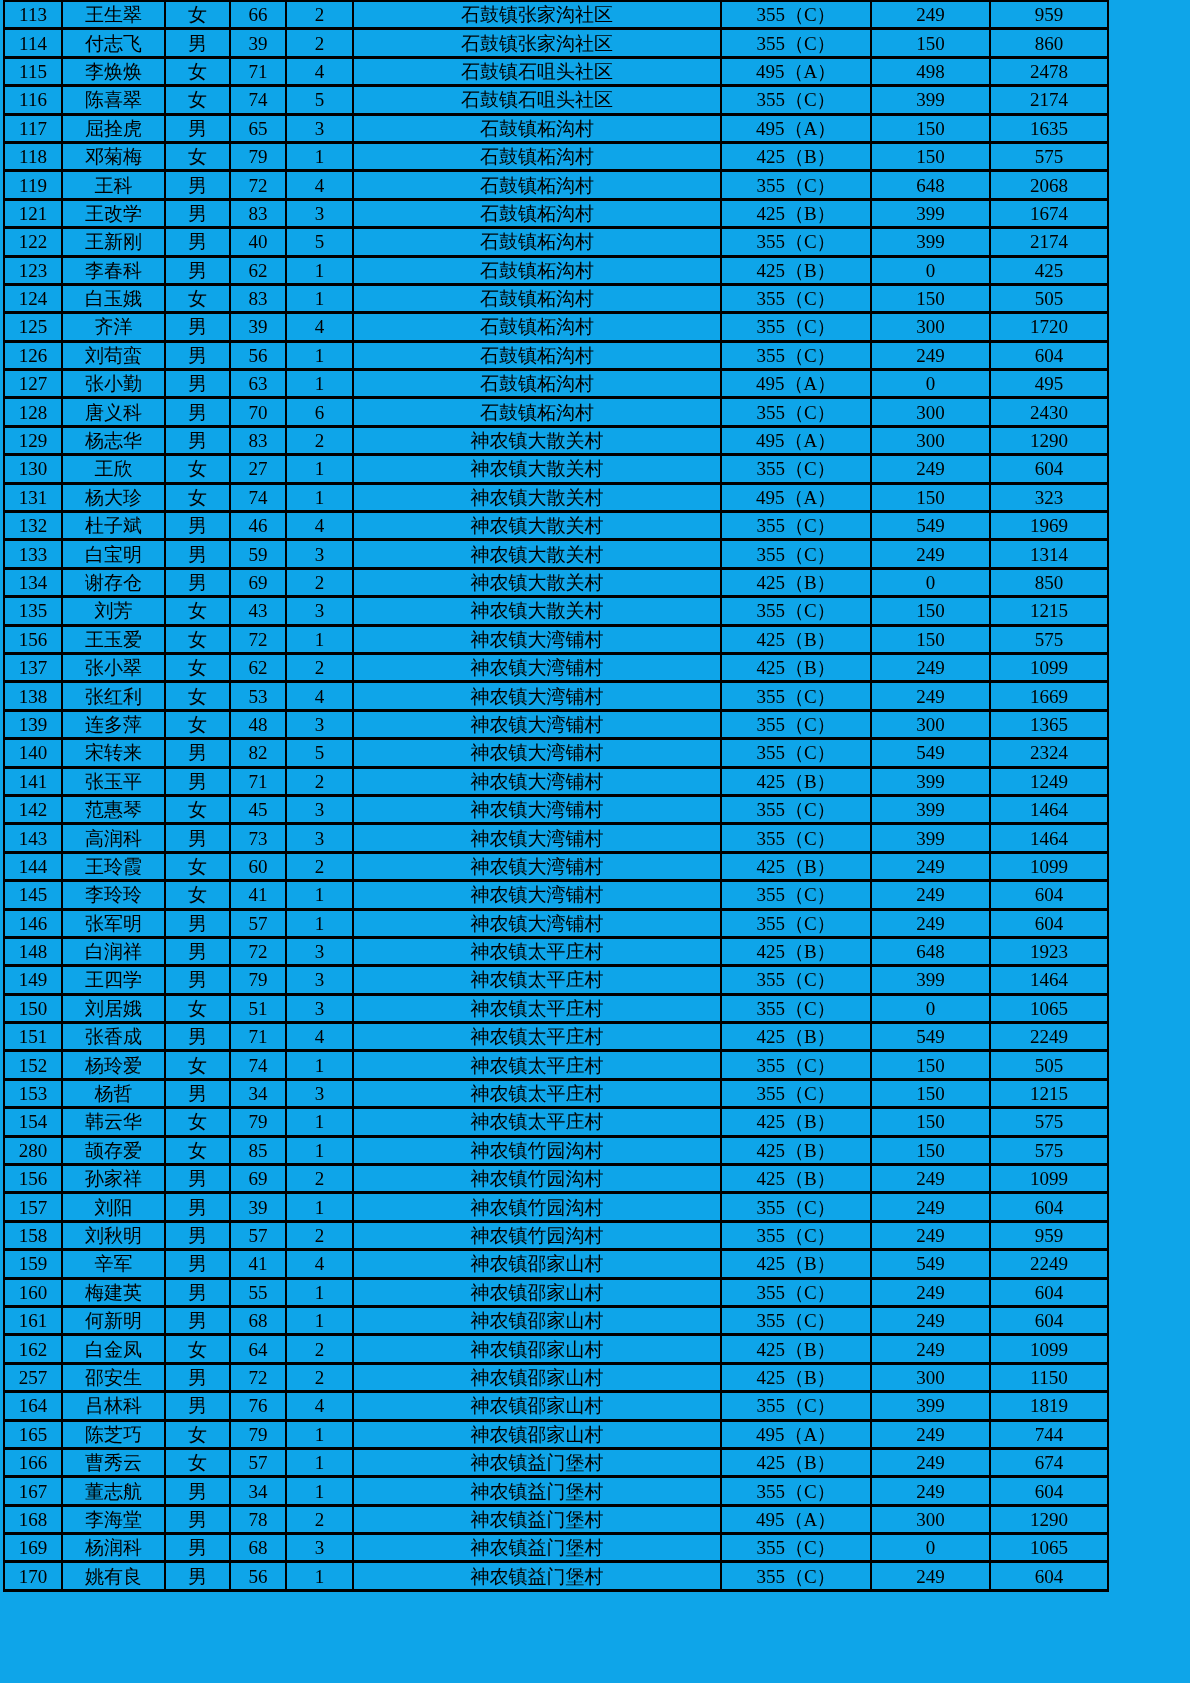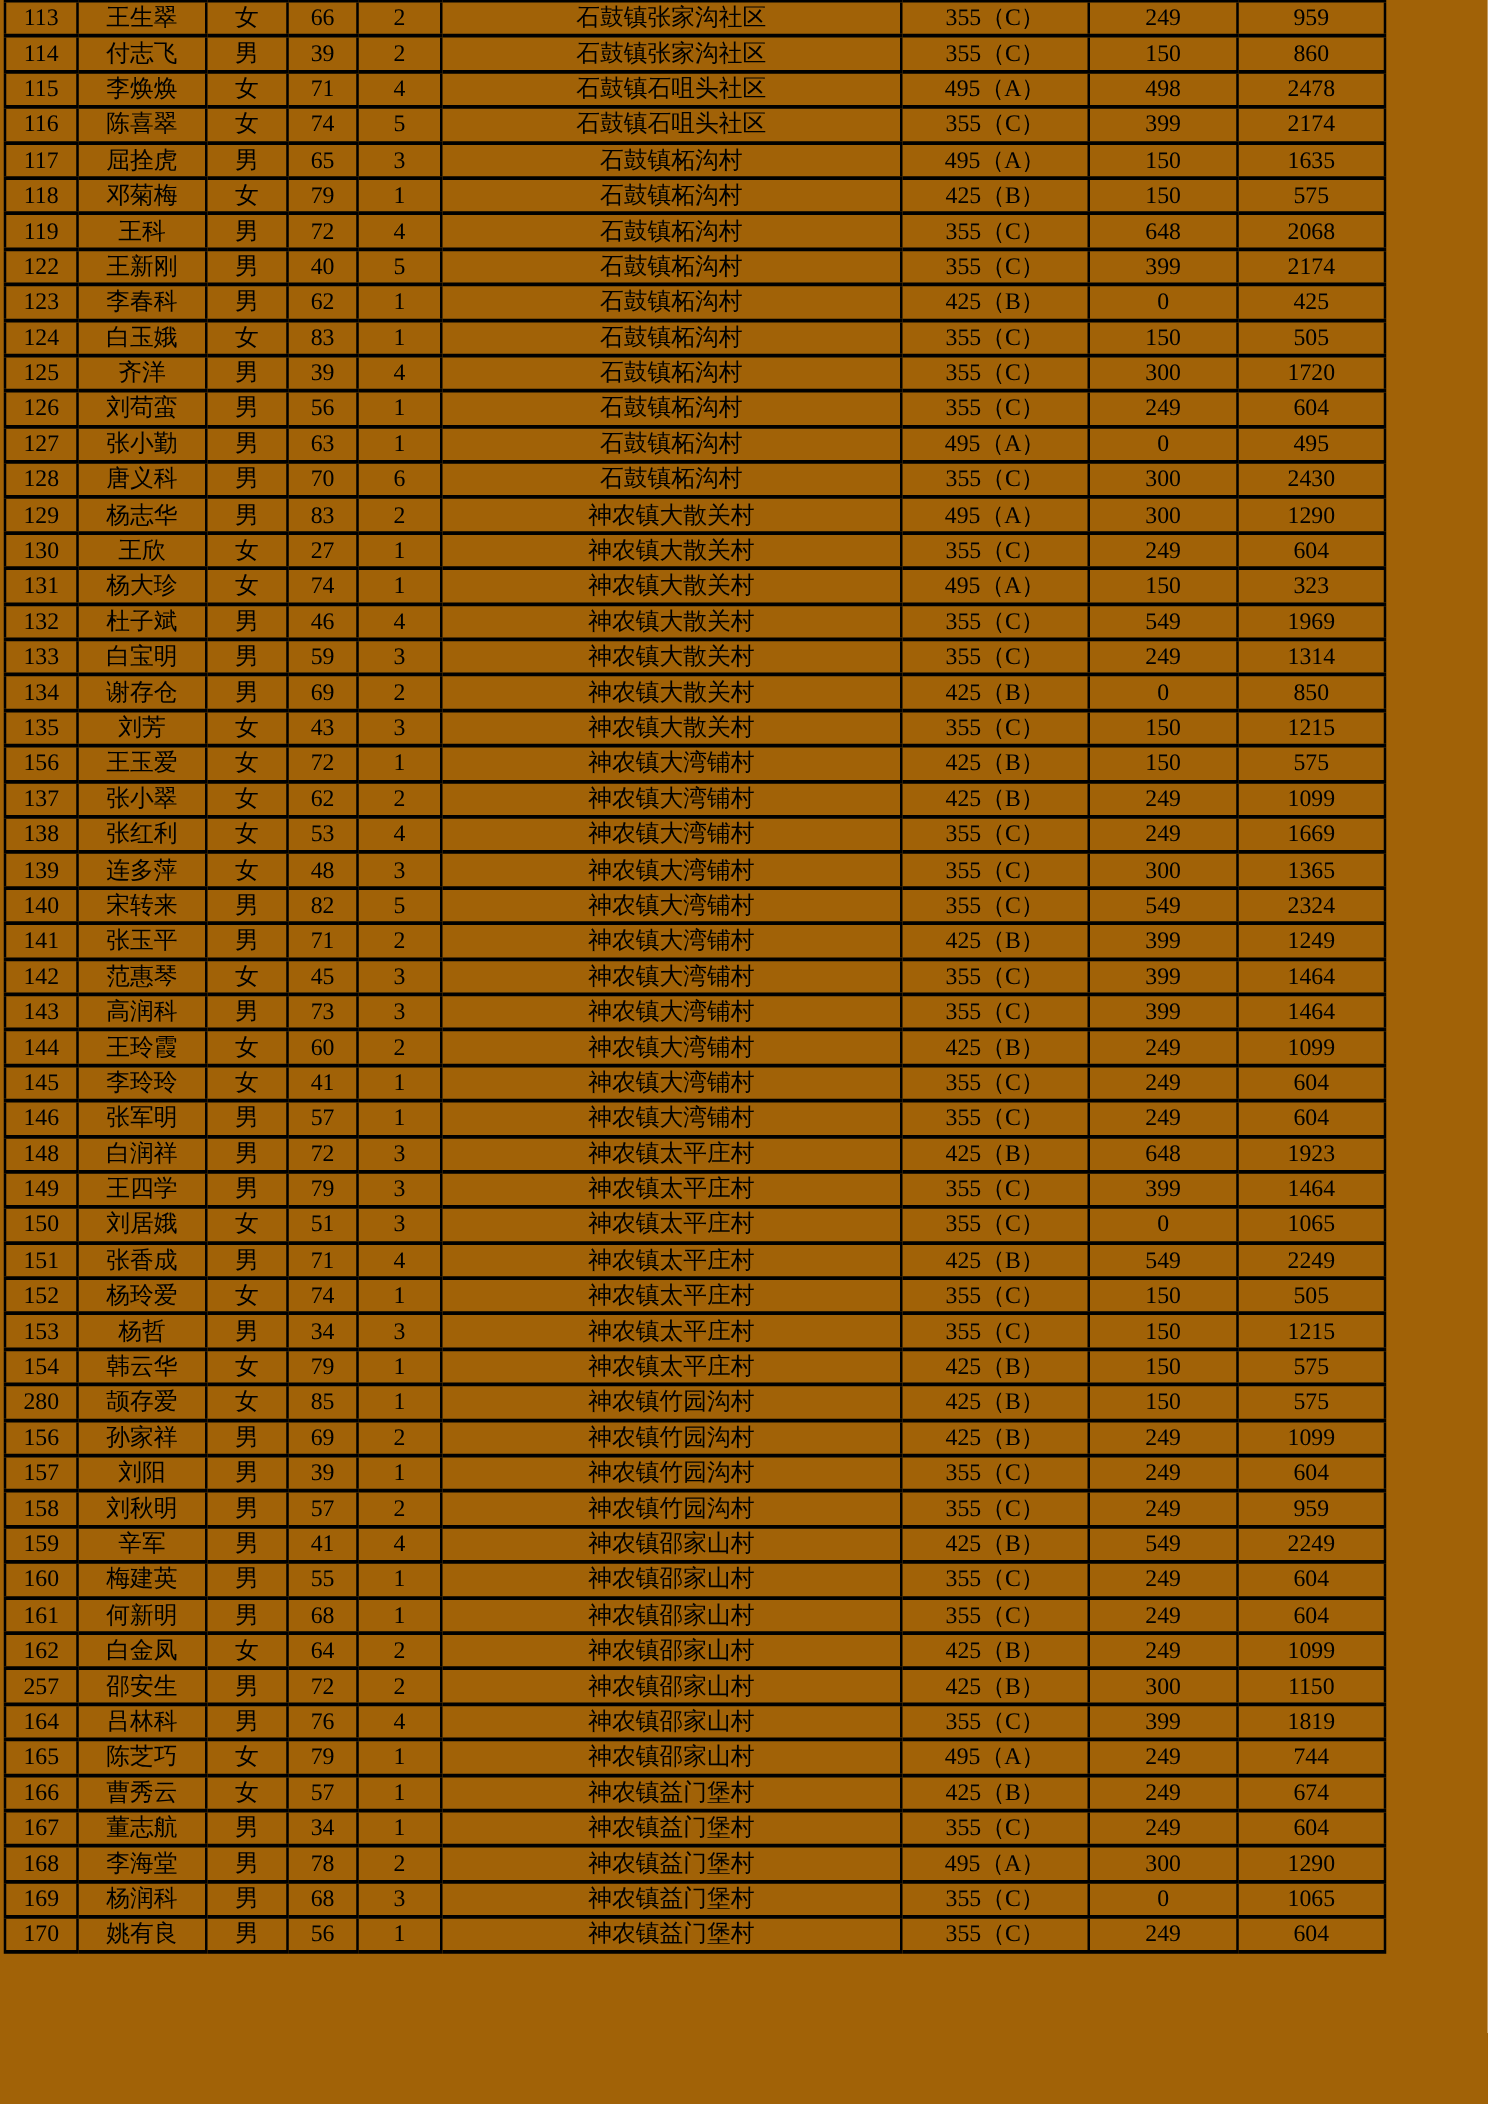--- a/index.html
+++ b/index.html
@@ -14,21 +14,21 @@
     position: relative;
     font-family: "Liberation Serif", "DejaVu Serif", serif;
     color: #000000;
   }
   .page {
     position: absolute;
     left: 0;
     top: 0;
     width: 1190px;
     height: 1683px;
-    background: #a16207;
+    background: #0ea5e9;
   }
   table.roster {
     position: absolute;
     left: 3px;
     top: -1px;
     border-collapse: collapse;
     table-layout: fixed;
     width: 1104px;
     font-family: "Liberation Serif", "DejaVu Serif", serif;
   }
@@ -155,20 +155,31 @@
     <td>男</td>
     <td>72</td>
     <td>4</td>
     <td>石鼓镇柘沟村</td>
     <td>355（C）</td>
     <td>648</td>
     <td>2068</td>
   </tr>
 
 
+  <tr>
+    <td>121</td>
+    <td>王改学</td>
+    <td>男</td>
+    <td>83</td>
+    <td>3</td>
+    <td>石鼓镇柘沟村</td>
+    <td>425（B）</td>
+    <td>399</td>
+    <td>1674</td>
+  </tr>
 
   <tr>
     <td>122</td>
     <td>王新刚</td>
     <td>男</td>
     <td>40</td>
     <td>5</td>
     <td>石鼓镇柘沟村</td>
     <td>355（C）</td>
     <td>399</td>

